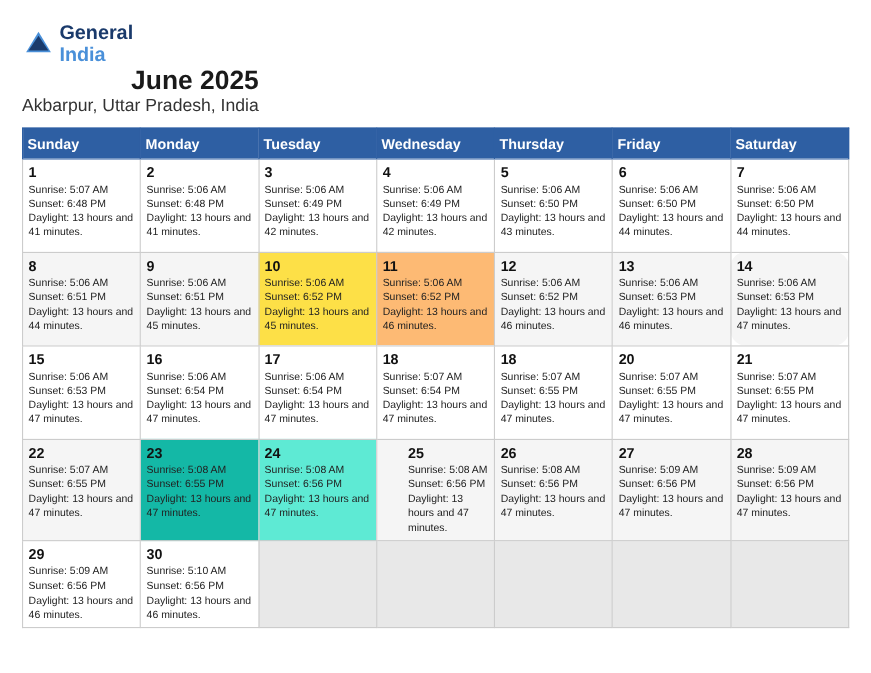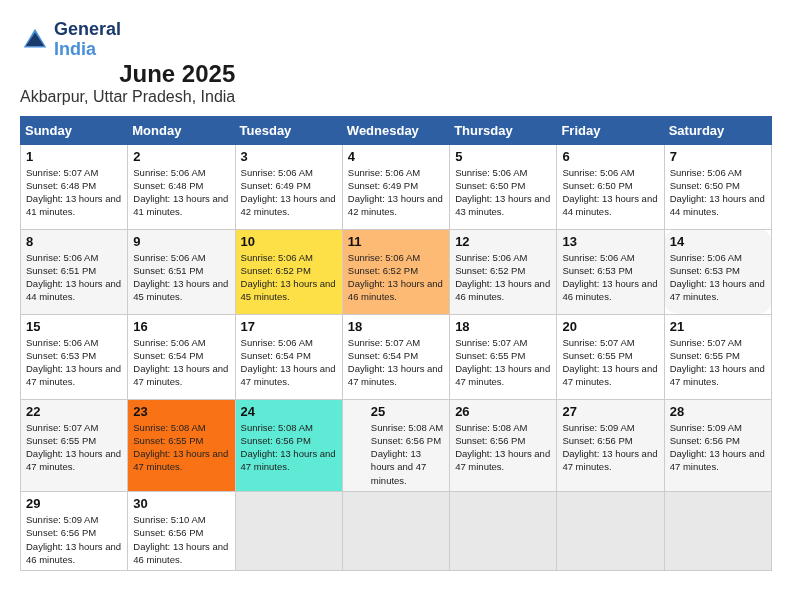--- a/index.html
+++ b/index.html
@@ -212,21 +212,21 @@
         <td>
           <span class="day-num">21</span>
           <div class="day-info">Sunrise: 5:07 AM<br>Sunset: 6:55 PM<br>Daylight: 13 hours and 47 minutes.</div>
         </td>
       </tr>
       <tr>
         <td style="background: rgb(245, 245, 245);">
           <span class="day-num">22</span>
           <div class="day-info">Sunrise: 5:07 AM<br>Sunset: 6:55 PM<br>Daylight: 13 hours and 47 minutes.</div>
         </td>
-        <td style="background: #f97316;">
+        <td style="background: #14b8a6;">
           <span class="day-num">23</span>
           <div class="day-info">Sunrise: 5:08 AM<br>Sunset: 6:55 PM<br>Daylight: 13 hours and 47 minutes.</div>
         </td>
         <td style="background: #5eead4;">
           <span class="day-num">24</span>
           <div class="day-info">Sunrise: 5:08 AM<br>Sunset: 6:56 PM<br>Daylight: 13 hours and 47 minutes.</div>
         </td>
         <td style="background: rgb(245, 245, 245); padding-left: 28px;">
           <span class="day-num">25</span>
           <div class="day-info">Sunrise: 5:08 AM<br>Sunset: 6:56 PM<br>Daylight: 13 hours and 47 minutes.</div>

